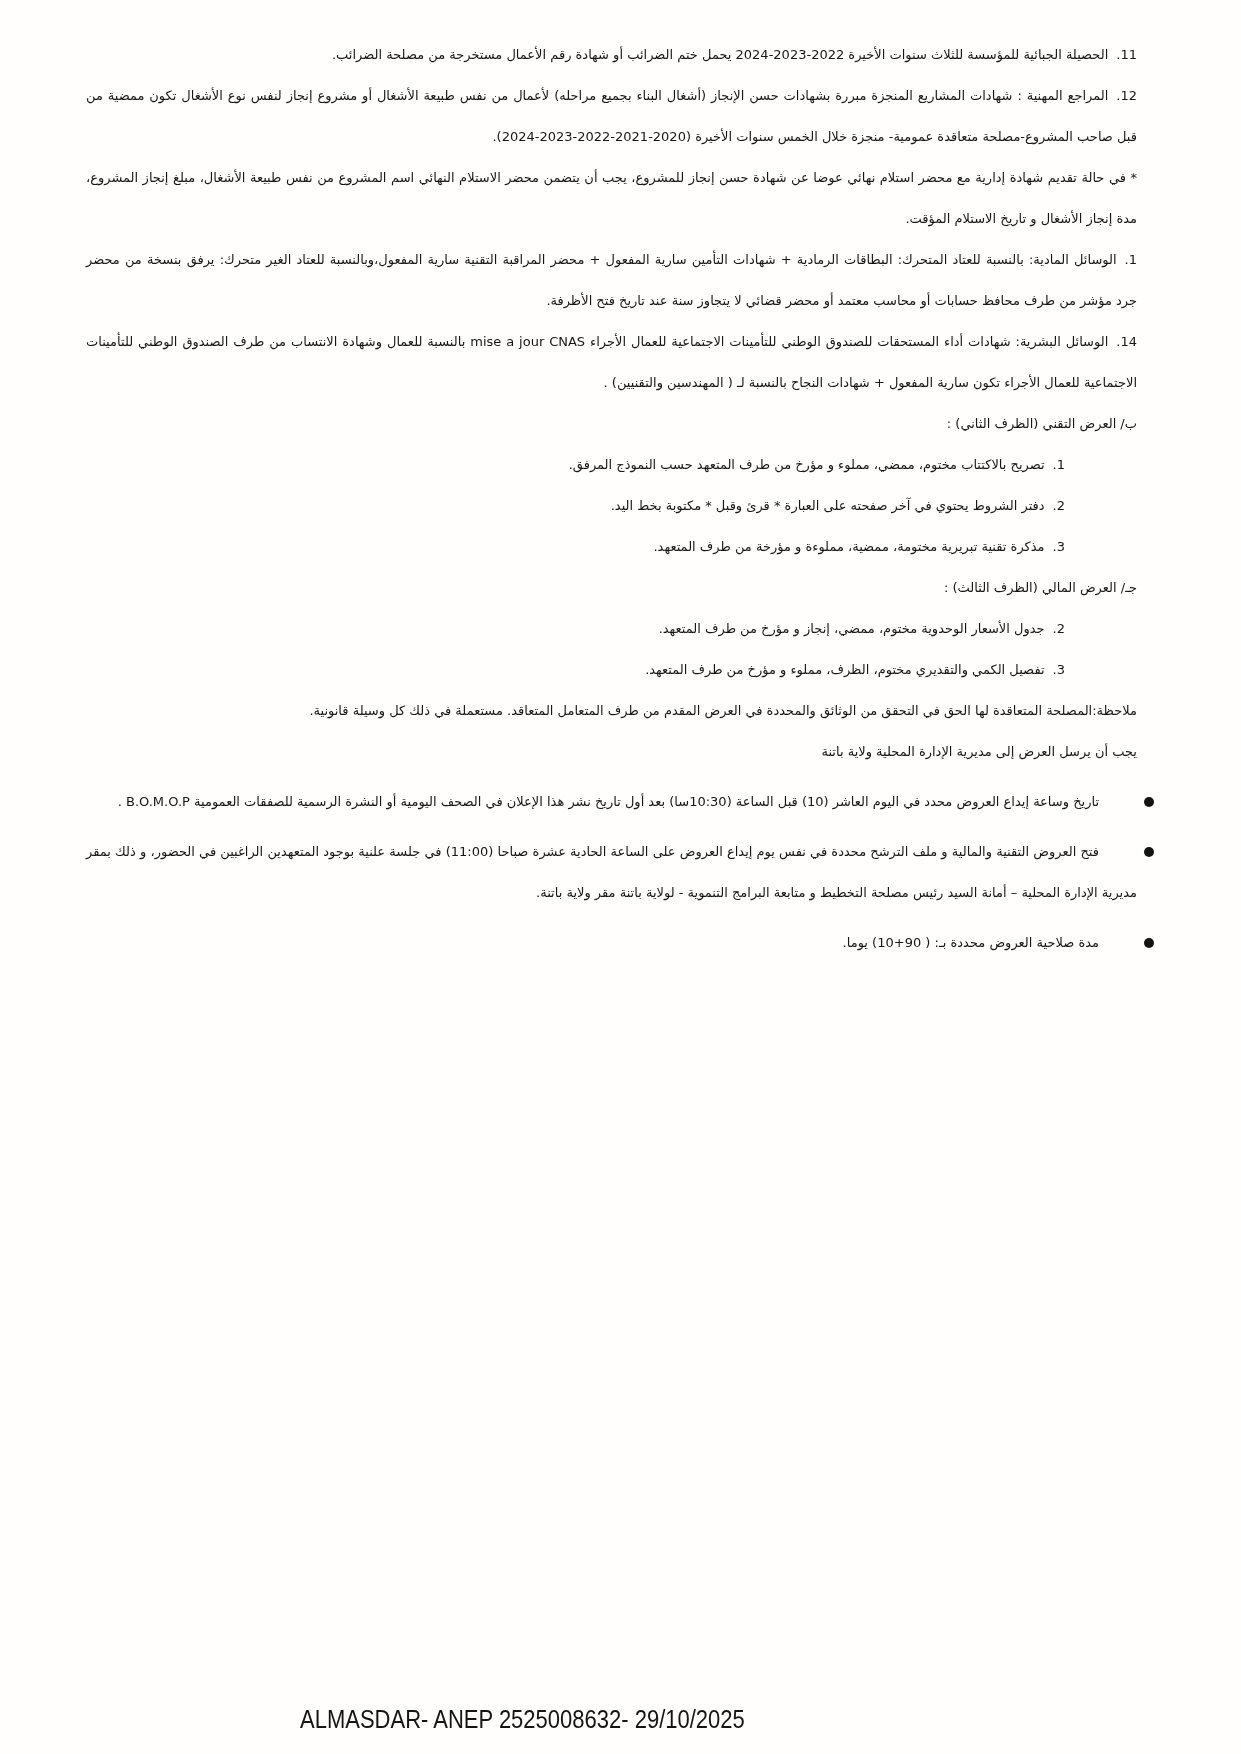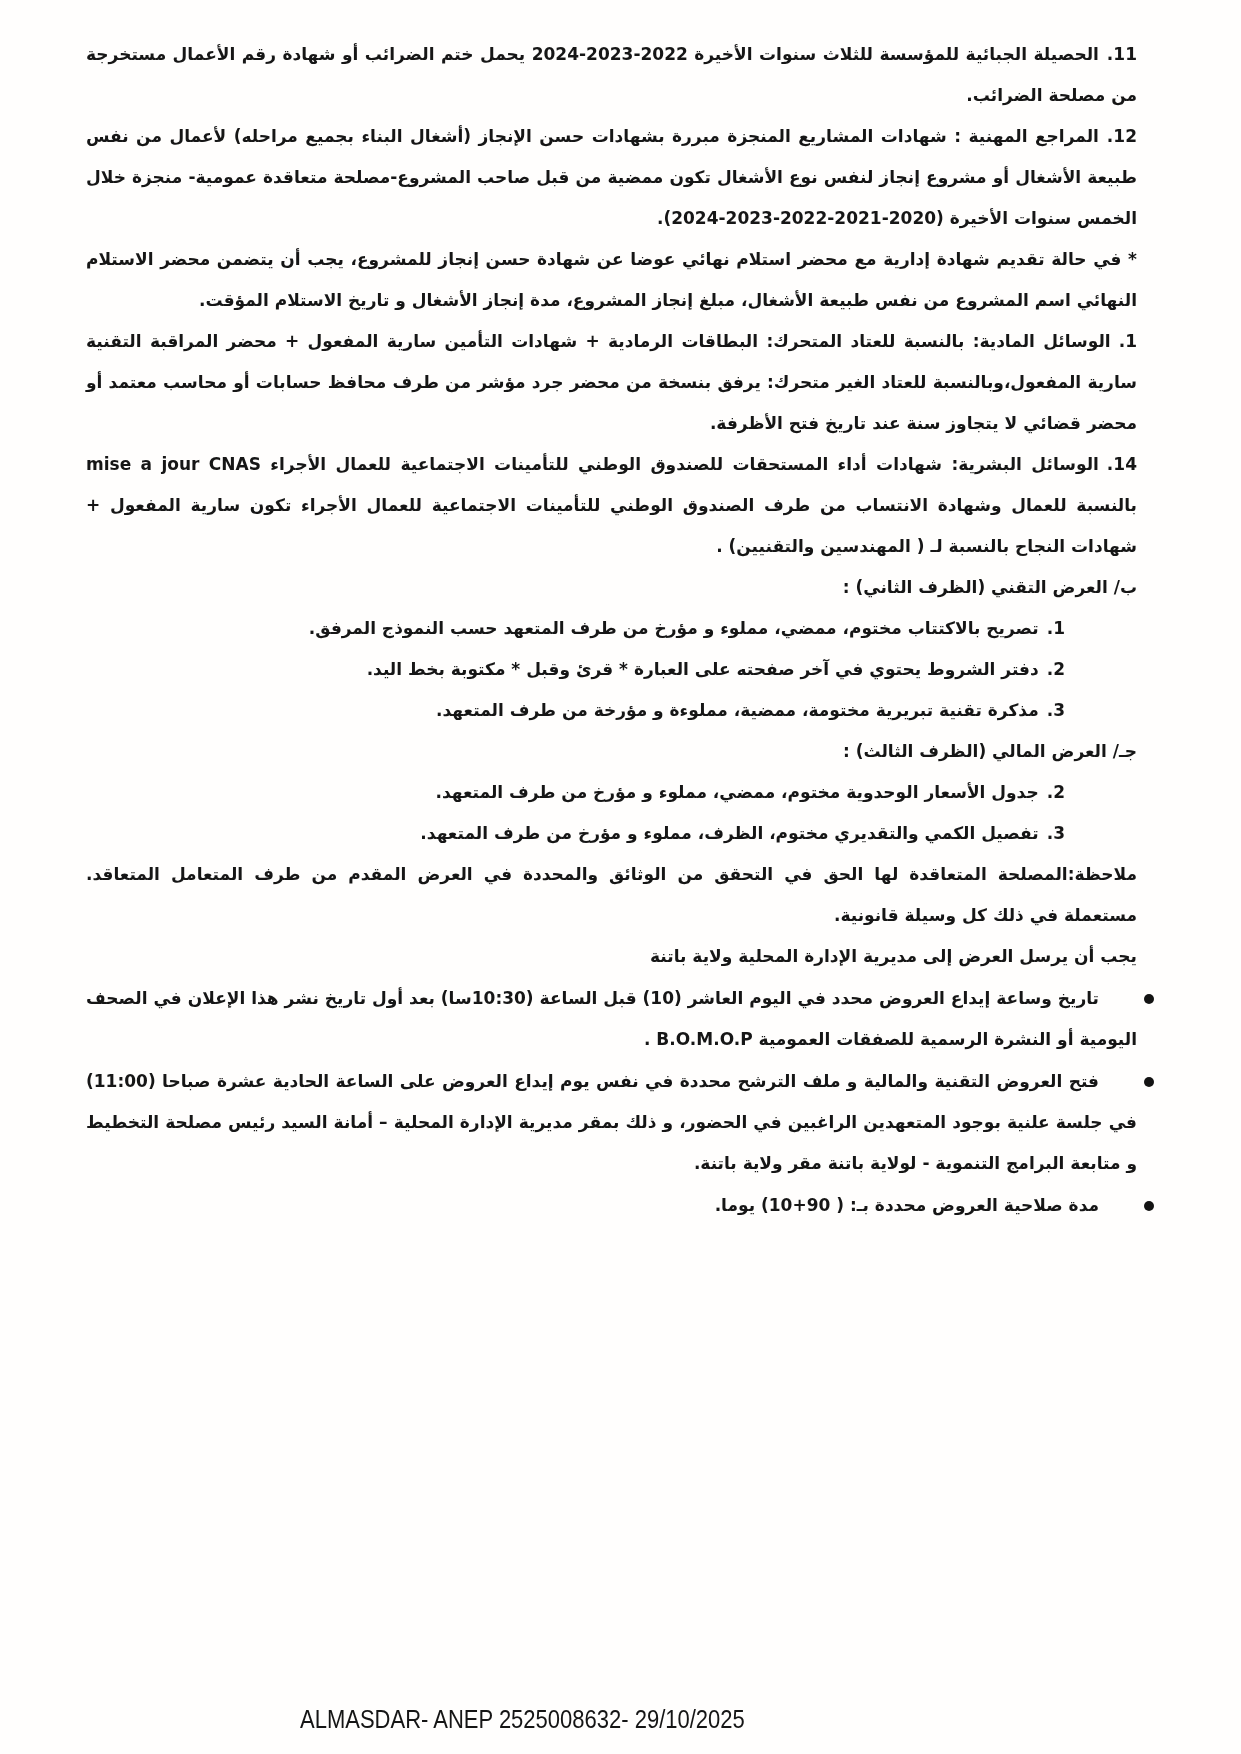--- a/index.html
+++ b/index.html
@@ -5,28 +5,28 @@
   * { margin:0; padding:0; box-sizing:border-box; }
   html, body { background:#ffffff; }
   body {
     width:1241px; height:1754px; position:relative; overflow:hidden;
     font-family:"DejaVu Sans", sans-serif; color:#1a1a1a;
   }
   .page { position:absolute; inset:0; background:#fffefd; }
   .content {
     position:absolute; top:34px; right:104px; left:86px;
     direction:rtl; text-align:justify; text-align-last:auto;
-    font-size:17px; font-weight:700; line-height:41px;
+    font-size:13px; font-weight:400; line-height:41px;
     color:#161616;
   }
   p.para { margin:0; }
   .marker { margin-left:8px; white-space:nowrap; }
   .sub { padding-right:72px; }
   .sub2 { padding-right:60px; }
-  .bullet-para { position:relative; margin-top:1px; text-indent:38px; }
+  .bullet-para { position:relative; margin-top:9px; text-indent:38px; }
   .bullet-para .dot {
     position:absolute; right:-17px; top:16px;
     width:10px; height:10px; border-radius:50%; background:#131313;
     text-indent:0;
   }
   .footer {
     position:absolute; top:1705px; left:300px;
     direction:ltr; font-family:"Liberation Sans", sans-serif;
     font-weight:400; font-size:25px; color:#151515;
     transform:scaleX(0.88); transform-origin:left center;
@@ -50,21 +50,21 @@
     <p class="para"><span class="marker">14.</span><span>الوسائل البشرية: شهادات أداء المستحقات للصندوق الوطني للتأمينات الاجتماعية للعمال الأجراء mise a jour CNAS بالنسبة للعمال وشهادة الانتساب من طرف الصندوق الوطني للتأمينات الاجتماعية للعمال الأجراء تكون سارية المفعول + شهادات النجاح بالنسبة لـ ( المهندسين والتقنيين) .</span></p>
 
     <p class="para">ب/ العرض التقني (الظرف الثاني) :</p>
 
     <p class="para sub"><span class="marker">1.</span><span>تصريح بالاكتتاب مختوم، ممضي، مملوء و مؤرخ من طرف المتعهد حسب النموذج المرفق.</span></p>
     <p class="para sub"><span class="marker">2.</span><span>دفتر الشروط يحتوي في آخر صفحته على العبارة * قرئ وقبل * مكتوبة بخط اليد.</span></p>
     <p class="para sub"><span class="marker">3.</span><span>مذكرة تقنية تبريرية مختومة، ممضية، مملوءة و مؤرخة من طرف المتعهد.</span></p>
 
     <p class="para">جـ/ العرض المالي (الظرف الثالث) :</p>
 
-    <p class="para sub"><span class="marker">2.</span><span>جدول الأسعار الوحدوية مختوم، ممضي، مملوء و مؤرخ من طرف المتعهد.</span></p>
+    <p class="para sub"><span class="marker">2.</span><span>جدول الأسعار الوحدوية مختوم، ممضي، إنجاز و مؤرخ من طرف المتعهد.</span></p>
     <p class="para sub"><span class="marker">3.</span><span>تفصيل الكمي والتقديري مختوم، الظرف، مملوء و مؤرخ من طرف المتعهد.</span></p>
 
     <p class="para">ملاحظة:المصلحة المتعاقدة لها الحق في التحقق من الوثائق والمحددة في العرض المقدم من طرف المتعامل المتعاقد. مستعملة في ذلك كل وسيلة قانونية.</p>
 
     <p class="para">يجب أن يرسل العرض إلى مديرية الإدارة المحلية ولاية باتنة</p>
 
     <div class="bullet-para"><span class="dot"></span><span>تاريخ وساعة إيداع العروض محدد في اليوم العاشر (10) قبل الساعة (10:30سا) بعد أول تاريخ نشر هذا الإعلان في الصحف اليومية أو النشرة الرسمية للصفقات العمومية B.O.M.O.P .</span></div>
 
     <div class="bullet-para"><span class="dot"></span><span>فتح العروض التقنية والمالية و ملف الترشح محددة في نفس يوم إيداع العروض على الساعة الحادية عشرة صباحا (11:00) في جلسة علنية بوجود المتعهدين الراغبين في الحضور، و ذلك بمقر مديرية الإدارة المحلية – أمانة السيد رئيس مصلحة التخطيط و متابعة البرامج التنموية - لولاية باتنة مقر ولاية باتنة.</span></div>
 

